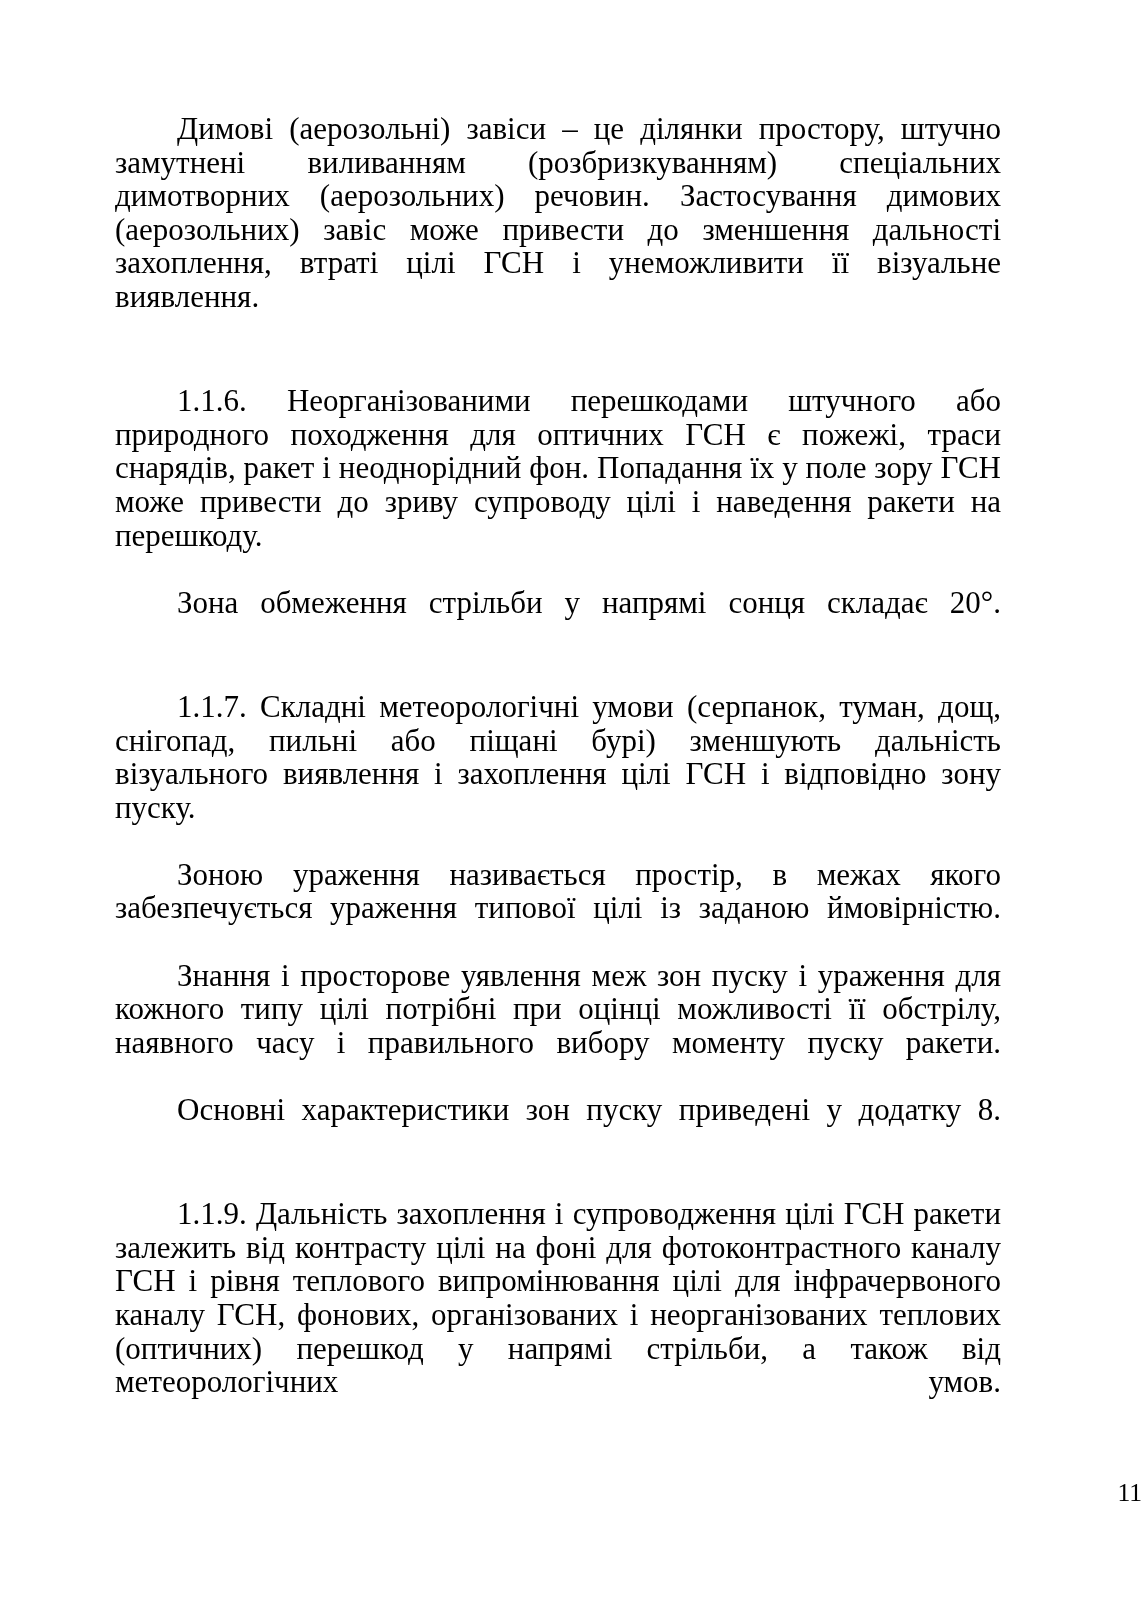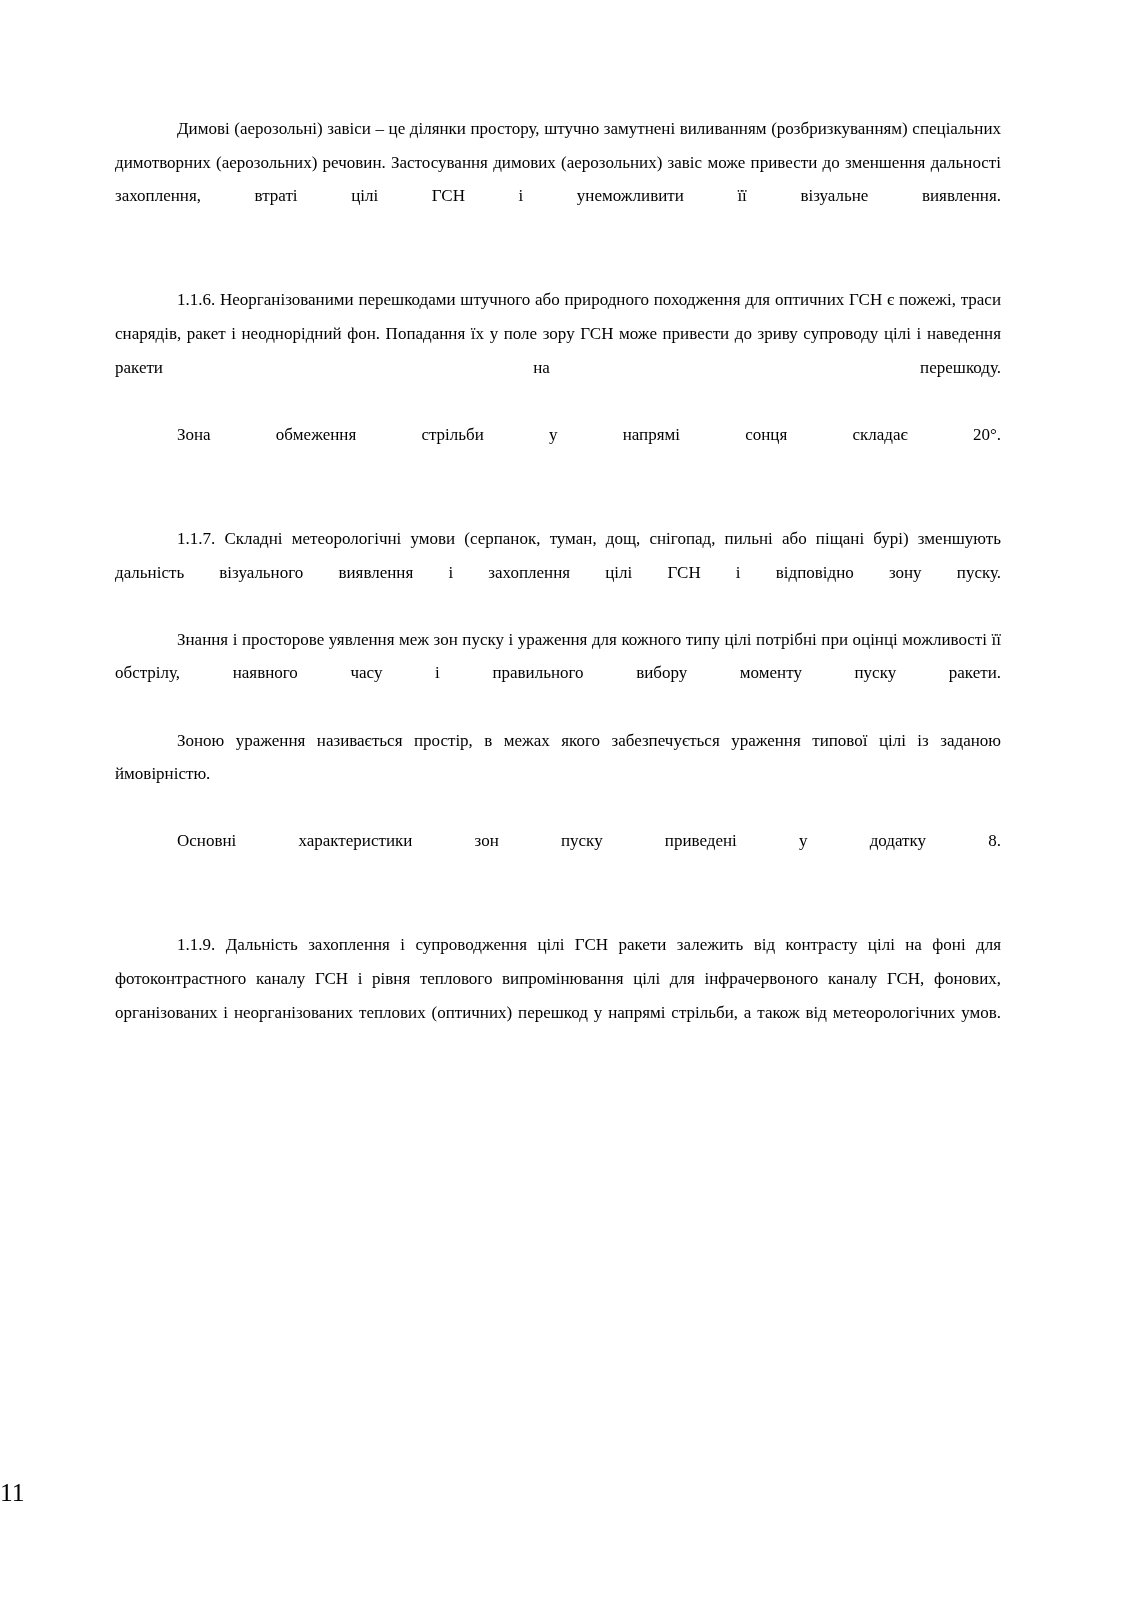--- a/index.html
+++ b/index.html
@@ -28,21 +28,21 @@
 
   .content {
     position: absolute;
     left: 115px;
     top: 112px;
     width: 886px;
   }
 
   .para {
     margin: 0;
-    font-size: 17px;
+    font-size: 31px;
     line-height: 33.6px;
     text-align: justify;
     text-justify: inter-word;
     text-indent: 62px;
     hyphens: none;
     word-spacing: 0px;
   }
 
   
   .para::after {
@@ -54,21 +54,21 @@
   
   .gap-before {
     margin-top: 37px;
   }
 
   .page-number {
     position: absolute;
     left: 0;
     top: 1478px;
     width: 1142px;
-    text-align: left;
+    text-align: right;
     font-size: 25.5px;
     line-height: 30px;
     font-family: "Liberation Serif", "DejaVu Serif", serif;
     color: #000000;
   }
 </style>
 </head>
 <body>
 
 <div class="page">
@@ -80,23 +80,23 @@
     <p class="para gap-before">1.1.6. Неорганізованими перешкодами штучного або природного походження для оптичних ГСН є пожежі, траси снарядів, ракет і неоднорідний фон. Попадання їх у поле зору ГСН може привести до зриву супроводу цілі і наведення ракети на перешкоду.</p>
 
 
 
     <p class="para">Зона обмеження стрільби у напрямі сонця складає 20°.</p>
 
     <p class="para gap-before">1.1.7. Складні метеорологічні умови (серпанок, туман, дощ, снігопад, пильні або піщані бурі) зменшують дальність візуального виявлення і захоплення цілі ГСН і відповідно зону пуску.</p>
 
 
 
+    <p class="para">Зоною ураження називається простір, в межах якого забезпечується ураження типової цілі із заданою ймовірністю.</p>
+
     <p class="para">Знання і просторове уявлення меж зон пуску і ураження для кожного типу цілі потрібні при оцінці можливості її обстрілу, наявного часу і правильного вибору моменту пуску ракети.</p>
-
-    <p class="para">Зоною ураження називається простір, в межах якого забезпечується ураження типової цілі із заданою ймовірністю.</p>
 
     <p class="para">Основні характеристики зон пуску приведені у додатку 8.</p>
 
     <p class="para gap-before">1.1.9. Дальність захоплення і супроводження цілі ГСН ракети залежить від контрасту цілі на фоні для фотоконтрастного каналу ГСН і рівня теплового випромінювання цілі для інфрачервоного каналу ГСН, фонових, організованих і неорганізованих теплових (оптичних) перешкод у напрямі стрільби, а також від метеорологічних умов.</p>
 
   </div>
 
   <div class="page-number">11</div>
 
 </div>

